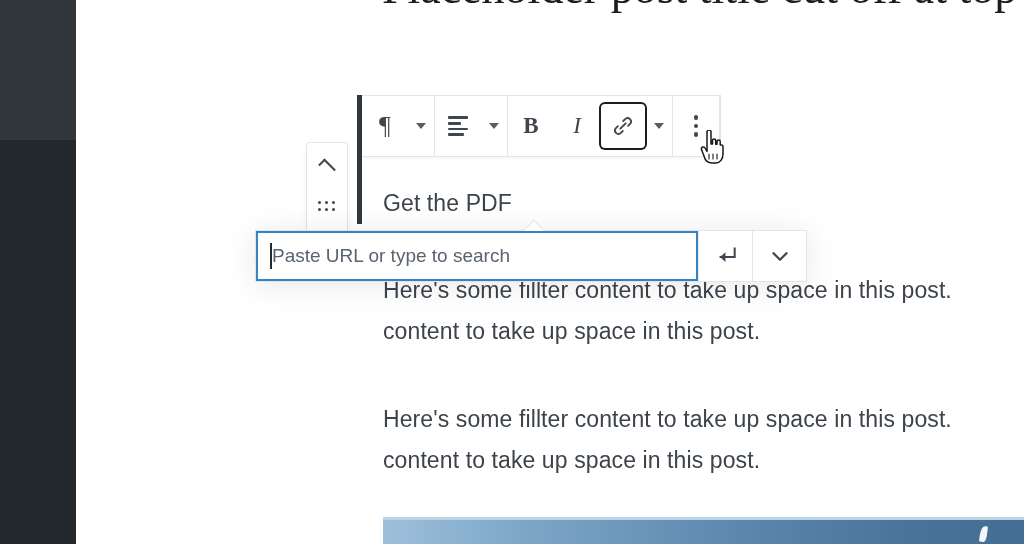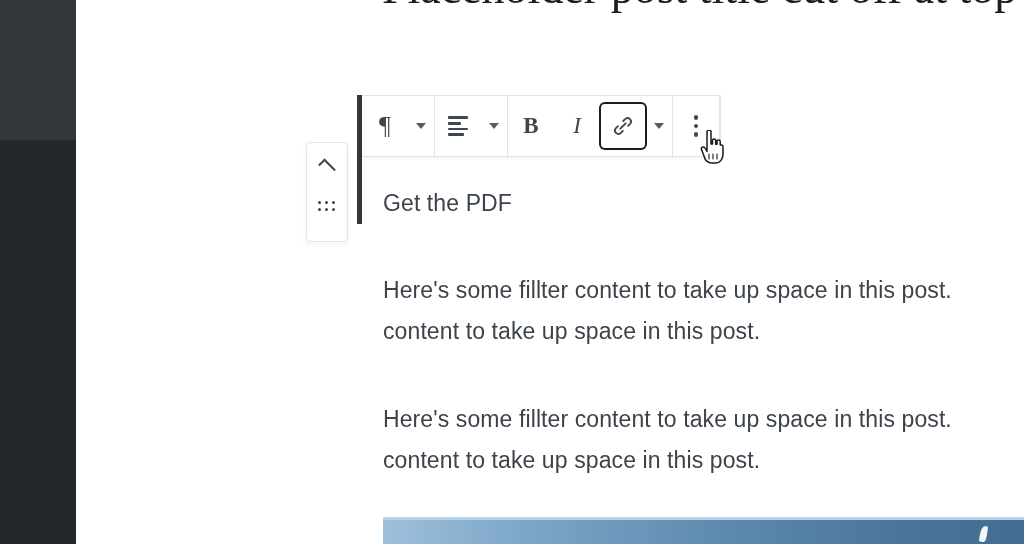--- a/index.html
+++ b/index.html
@@ -383,15 +383,33 @@
 
     <svg class="hand-cursor" viewBox="0 0 30 36">
       <path d="M9 2 C9 0.9 9.9 0 11 0 C12.1 0 13 0.9 13 2 L13 14 L14.5 14 L14.5 10.5
                C14.5 9.6 15.2 8.9 16.1 8.9 C17 8.9 17.7 9.6 17.7 10.5 L17.7 14.3
                L19 14.3 L19 11.6 C19 10.7 19.7 10 20.6 10 C21.5 10 22.2 10.7 22.2 11.6
                L22.2 15 L23.4 15 C24.3 15 25 15.7 25 16.6 L25 24 C25 29 22 33 18 33
                L14 33 C10 33 7 30 6 26 L3.5 19.5 C3.1 18.4 3.7 17.3 4.8 17 C5.7 16.8 6.6 17.2 7 18 L9 21.5 Z" fill="#ffffff" stroke="#1a1a1a" stroke-width="1.5" stroke-linejoin="round"></path>
       <path d="M11 24 L11 29 M15 24 L15 29 M19 24 L19 29" stroke="#1a1a1a" stroke-width="1.1" stroke-linecap="round"></path>
     </svg>
 
+    <div class="link-popover">
+      <div class="pop-arrow"></div>
+      <div class="link-input-wrap">
+        <input class="link-input" type="text" value="" placeholder="Paste URL or type to search" style="">
+        <span class="caret-line"></span>
+      </div>
+      <div class="pop-btn">
+        <svg width="26" height="26" viewBox="0 0 24 24">
+          <path d="M20 5 L20 13 L7 13" stroke="#40464d" stroke-width="1.9" fill="none" stroke-linecap="square"></path>
+          <path d="M11.5 8.5 L6.5 13 L11.5 17.5 Z" fill="#40464d"></path>
+        </svg>
+      </div>
+      <div class="pop-btn">
+        <svg width="26" height="26" viewBox="0 0 24 24">
+          <path d="M6 9.5 L12 15.5 L18 9.5" stroke="#40464d" stroke-width="2.1" fill="none" stroke-linecap="round" stroke-linejoin="round"></path>
+        </svg>
+      </div>
+    </div>
 
   </div>
 </div>
 
 </body></html>

